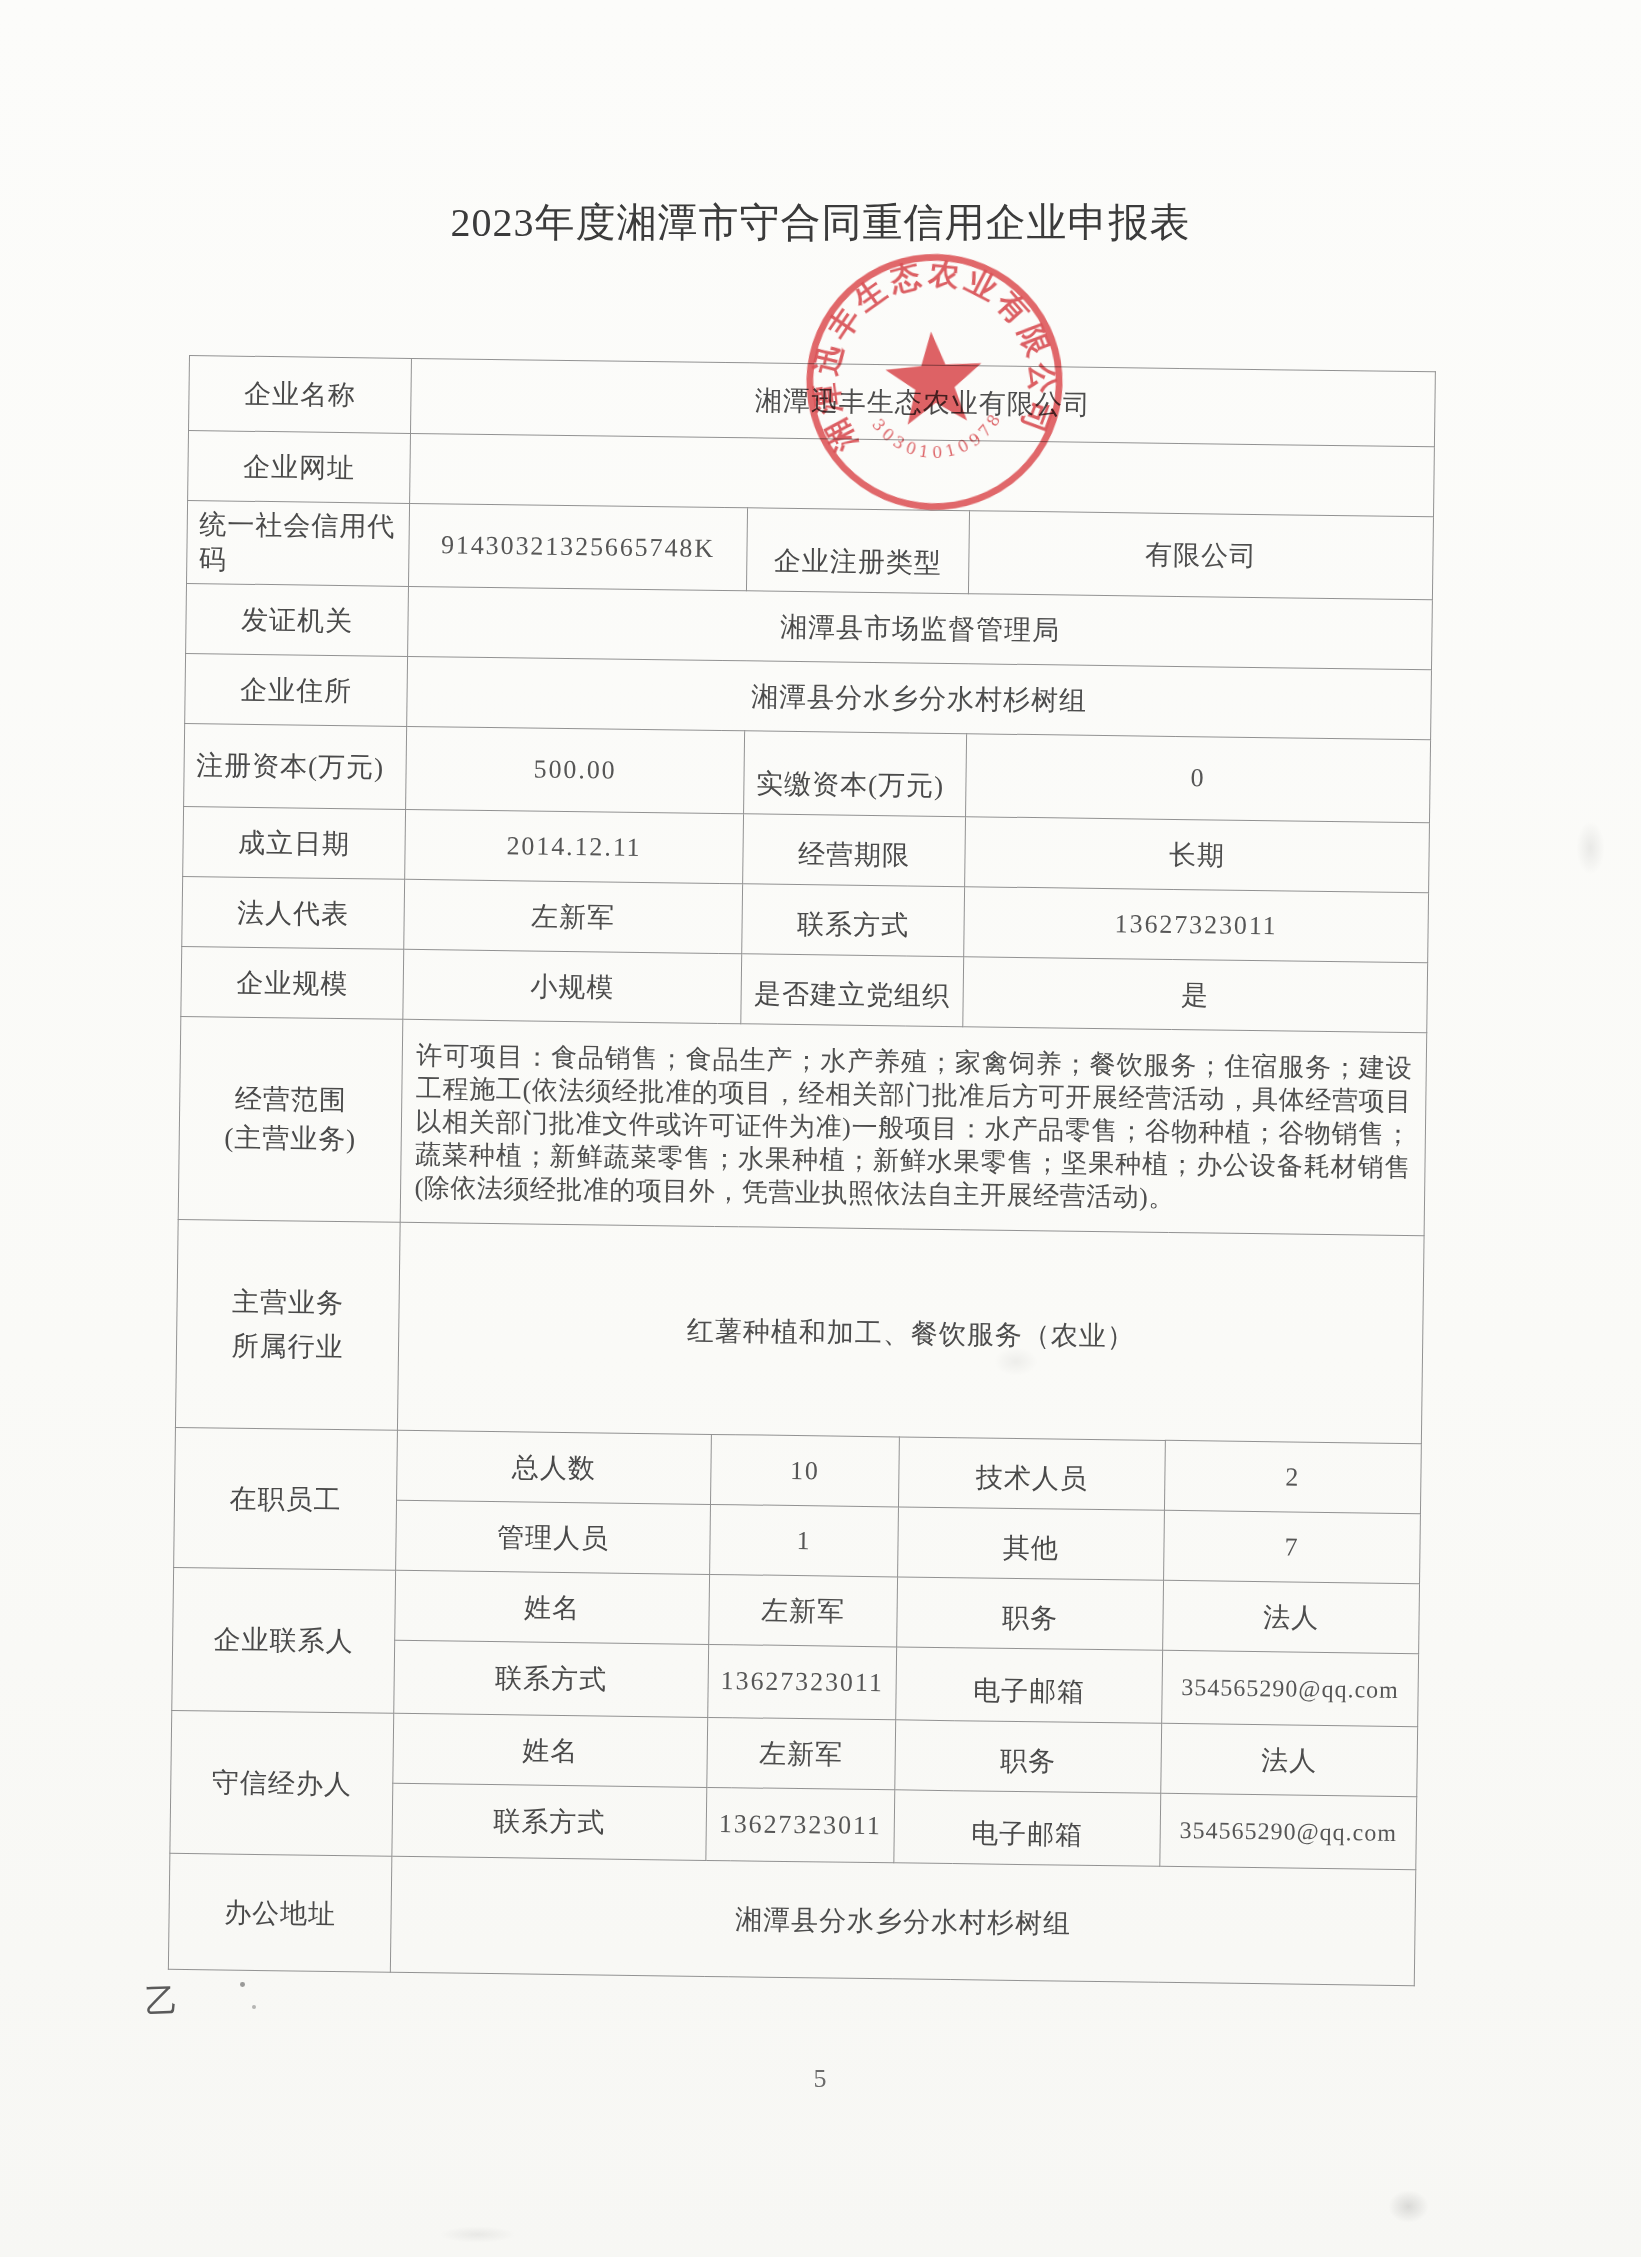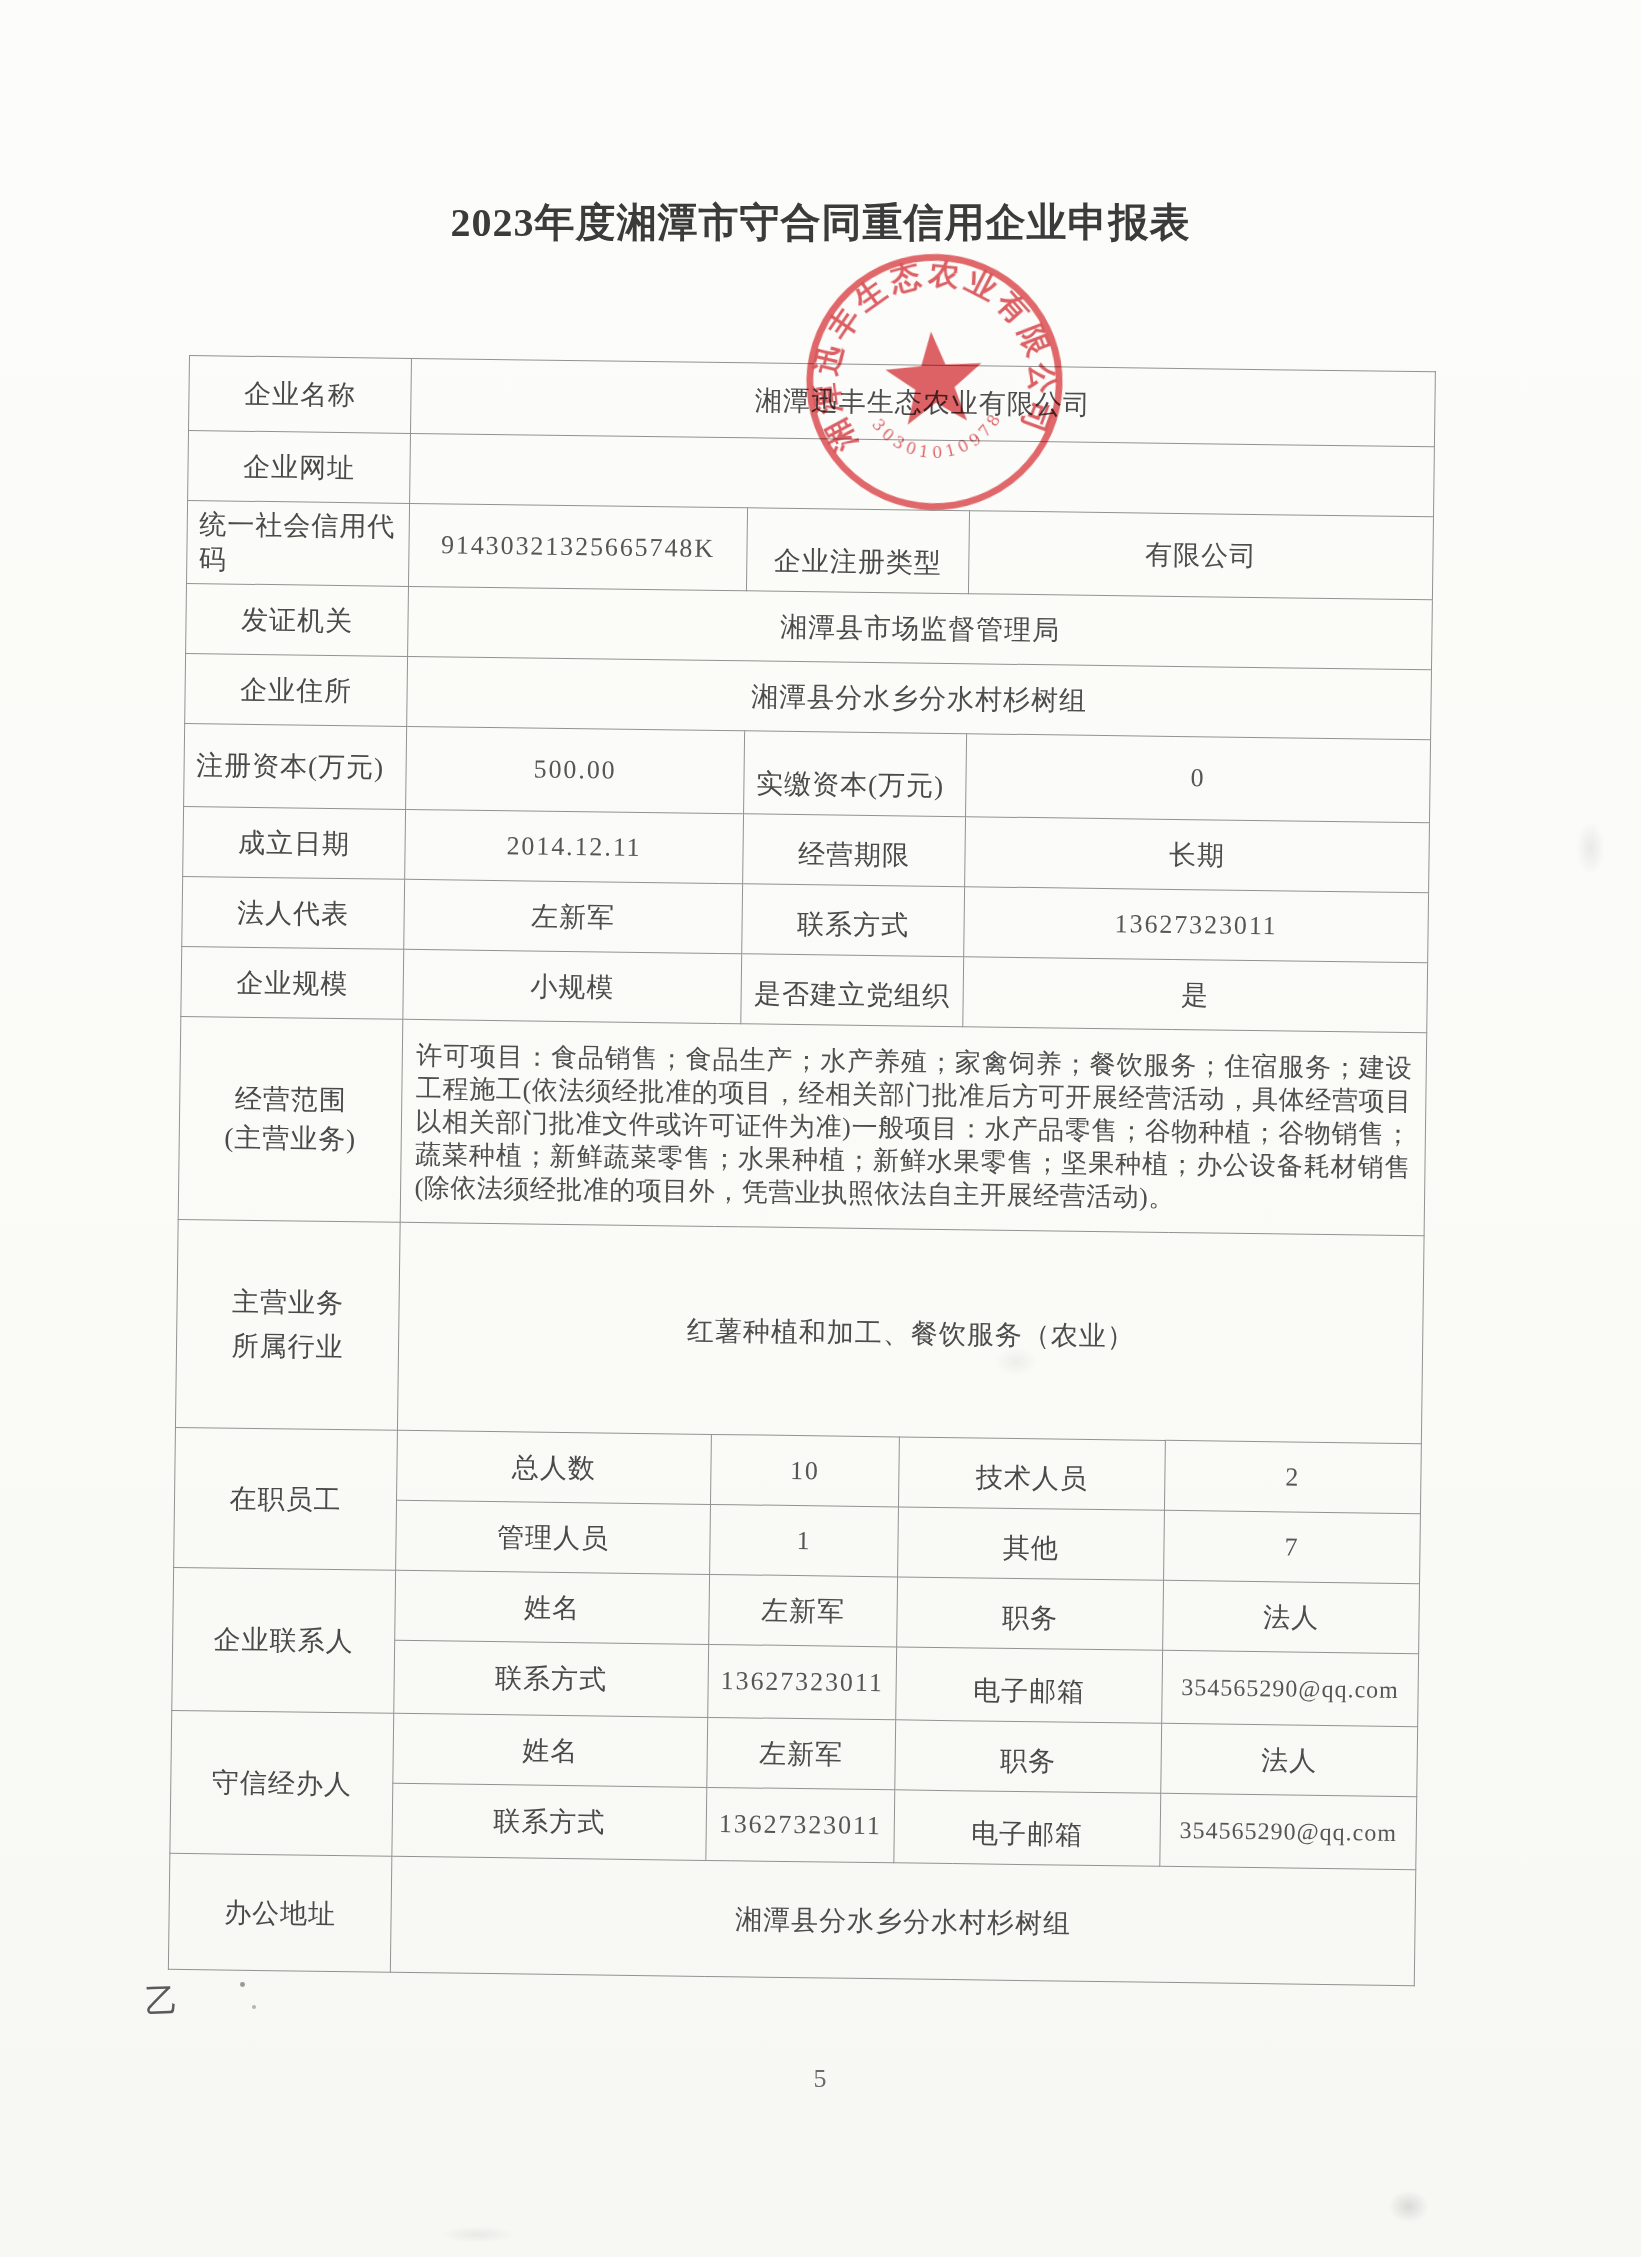--- a/index.html
+++ b/index.html
@@ -4,21 +4,21 @@
 <style>
   html,body{margin:0;padding:0;background:#e8e8e6;}
   .page{
     position:relative;width:1641px;height:2257px;margin:0 auto;
     background:linear-gradient(180deg,#fcfcfa 0%,#fafaf7 60%,#f7f7f4 100%);
     font-family:"Liberation Serif","DejaVu Serif",serif;
     overflow:hidden;
   }
   .doc-title{
     position:absolute;top:195px;left:0;width:100%;
-    text-align:center;font-size:40px;font-weight:bold;color:#3b3b3b;
+    text-align:center;font-size:40px;font-weight:normal;color:#3b3b3b;
     letter-spacing:1px;
   }
   .table-wrap{
     position:absolute;left:189px;top:355px;
     transform:rotate(0.75deg);transform-origin:0 0;
   }
   table.form-table{
     border-collapse:collapse;table-layout:fixed;width:1246px;
     background:transparent;
   }

